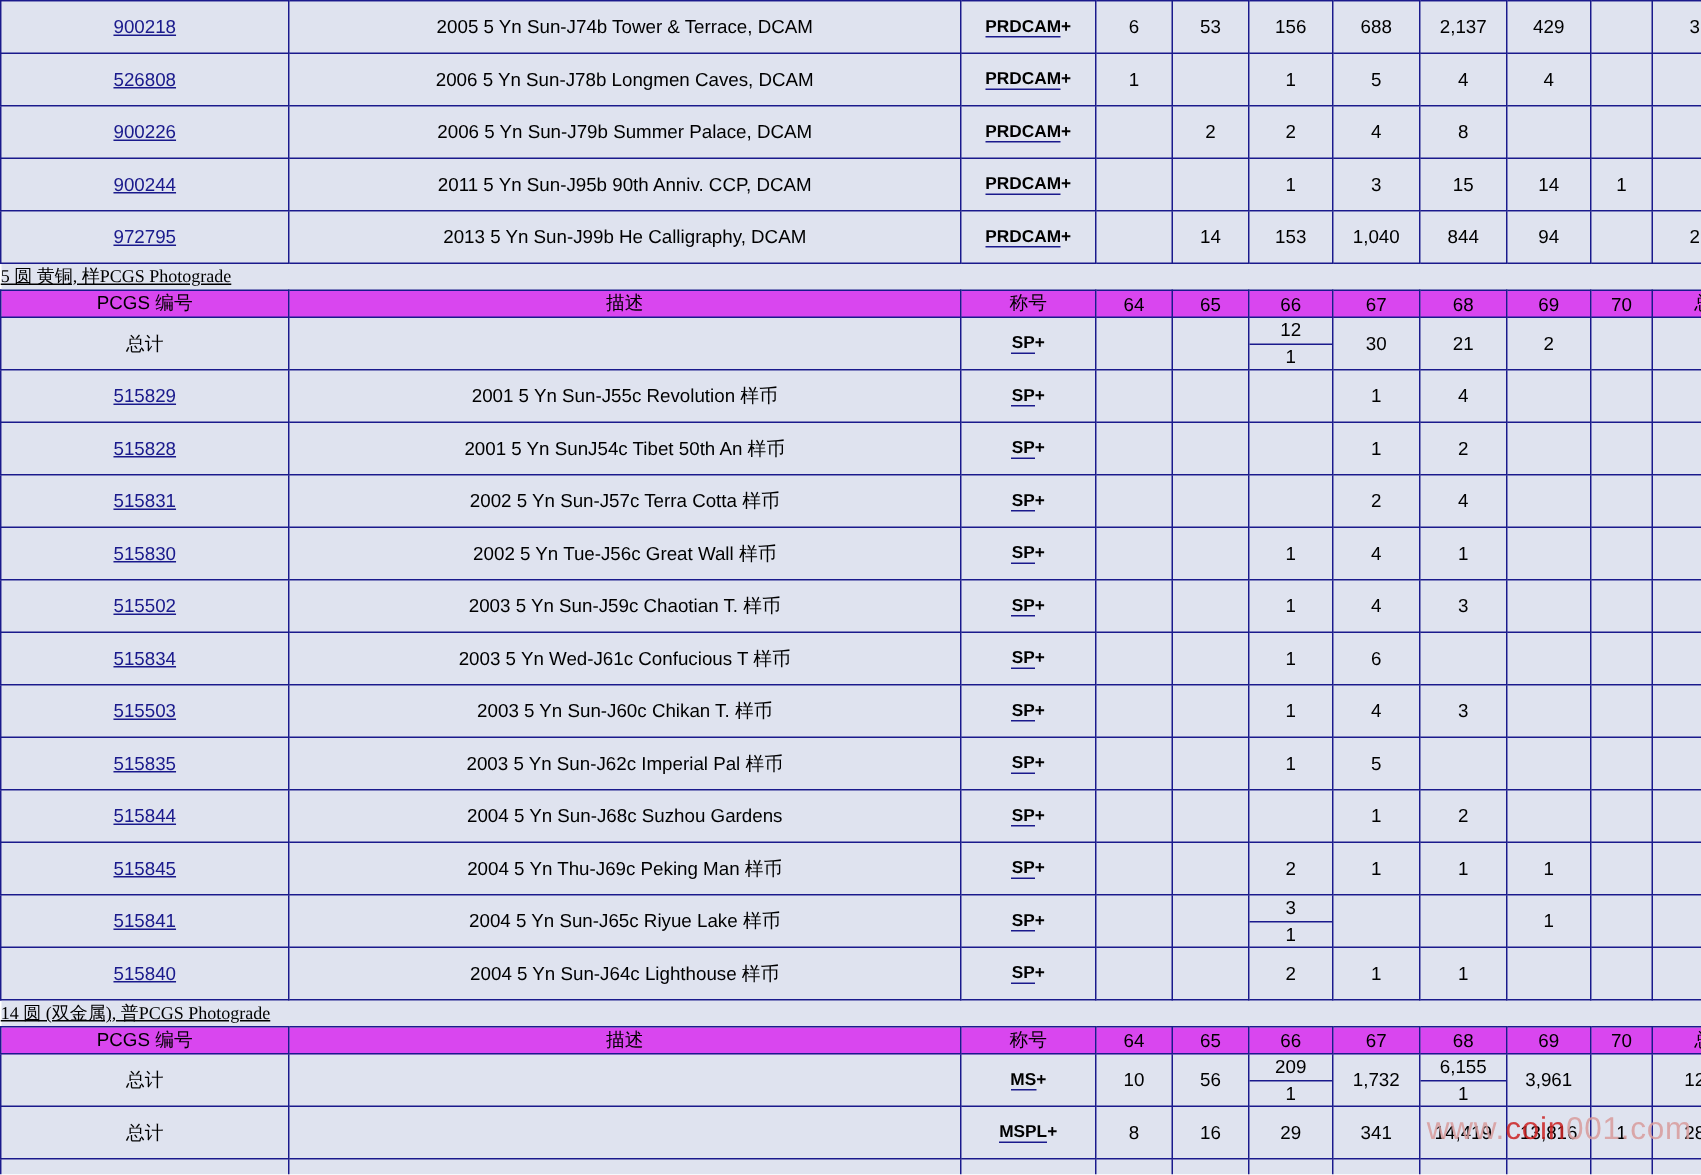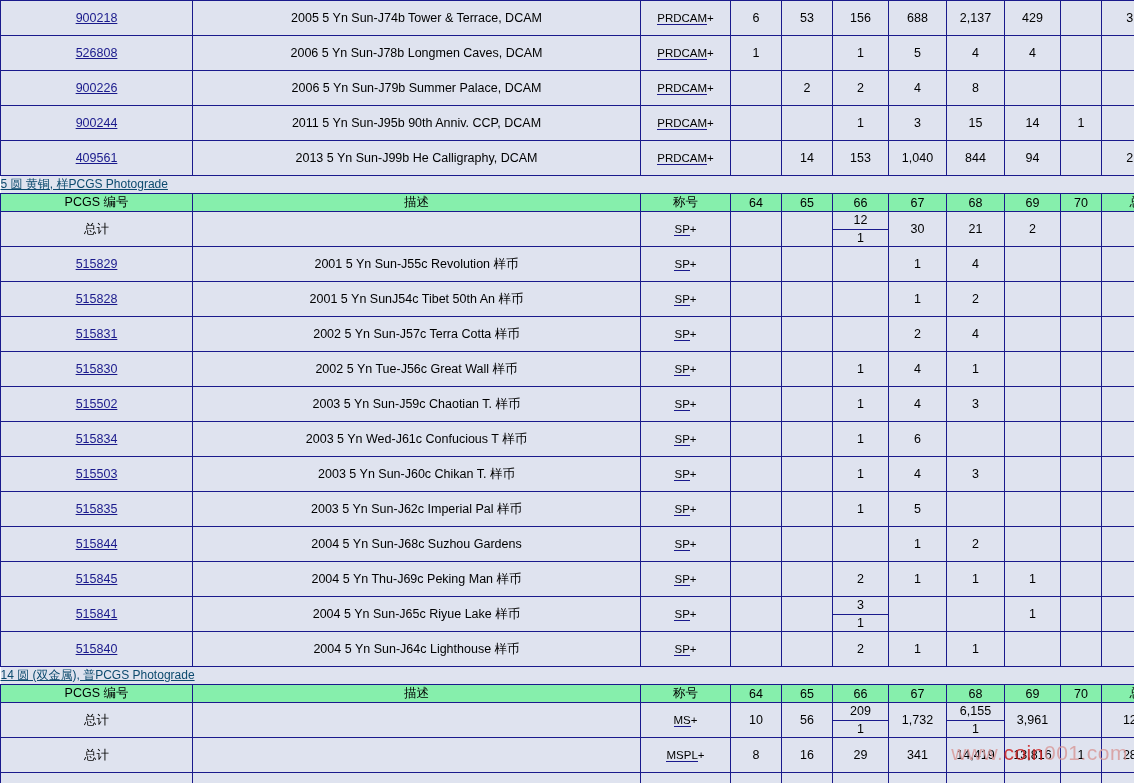--- a/index.html
+++ b/index.html
@@ -4,30 +4,30 @@
 <style>
   html,body{margin:0;padding:0;background:#ffffff;}
   body{font-family:"Liberation Sans", sans-serif;font-size:12px;color:#000;}
   .page{width:1134px;height:783px;position:relative;overflow:hidden;background:#fff;}
   table.grid{border-collapse:collapse;width:1134px;table-layout:fixed;}
   table.grid td{border:1px solid #1a1a8c;padding:0;vertical-align:middle;background:#dfe3ef;height:34px;}
   td.desc{text-align:center;font-size:12.5px;margin-left:44px;}
   td.num{text-align:center;font-size:12.5px;}
   td.pcgs{text-align:center;}
   td.pcgs a{color:#1a1a8c;font-size:12.5px;}
-  td.grade{padding:0;}
+  td.grade{padding:0;font-weight:bold;}
   .gradebox{display:block;width:100%;text-align:center;font-size:11.5px;line-height:13px;}
   .gradebox .top{border-bottom:1px solid #1a1a8c;}
   .gradebox .bot{}
   .splitcell{display:flex;flex-direction:column;height:34px;justify-content:stretch;}
   .splitcell .u{flex:1;display:flex;align-items:center;justify-content:center;border-bottom:1px solid #1a1a8c;font-size:12.5px;}
   .splitcell .l{flex:1;display:flex;align-items:center;justify-content:center;font-size:12.5px;}
   .sectionhdr{background:#fff;border:none !important;height:15px !important;}
-  .sectionhdr span{color:#0c4a6e;font-size:12px;text-decoration:underline;font-family:Liberation Sans, sans-serif;}
-  tr.hdrrow td{height:17px;background:#86efac;text-align:center;font-size:12.5px;}
+  .sectionhdr span{color:#000000;font-size:12px;text-decoration:underline;font-family:Liberation Serif, serif;}
+  tr.hdrrow td{height:17px;background:#d946ef;text-align:center;font-size:12.5px;}
   tr.totalrow td{text-align:center;font-size:12.5px;}
   .wm{position:absolute;right:6px;bottom:18px;color:#d99c9c;font-size:21px;font-weight:normal;font-family:"Liberation Sans",sans-serif;opacity:.85;letter-spacing:.5px;}
   .wm .red{color:#cc2222;}
 </style>
 </head>
 <body>
 
 <div class="page">
 
 <table class="grid">
@@ -104,21 +104,21 @@
     <td class="num"></td>
     <td class="num">1</td>
     <td class="num">3</td>
     <td class="num">15</td>
     <td class="num">14</td>
     <td class="num">1</td>
     <td class="num">34</td>
   </tr>
 
   <tr>
-    <td class="pcgs"><a href="#">409561</a></td>
+    <td class="pcgs"><a href="#">972795</a></td>
     <td class="desc">2013 5 Yn Sun-J99b He Calligraphy, DCAM</td>
     <td class="grade">
       <span class="gradebox"><span class="top">PRDCAM</span><span class="bot">+</span></span>
     </td>
     <td class="num"></td>
     <td class="num">14</td>
     <td class="num">153</td>
     <td class="num">1,040</td>
     <td class="num">844</td>
     <td class="num">94</td>

